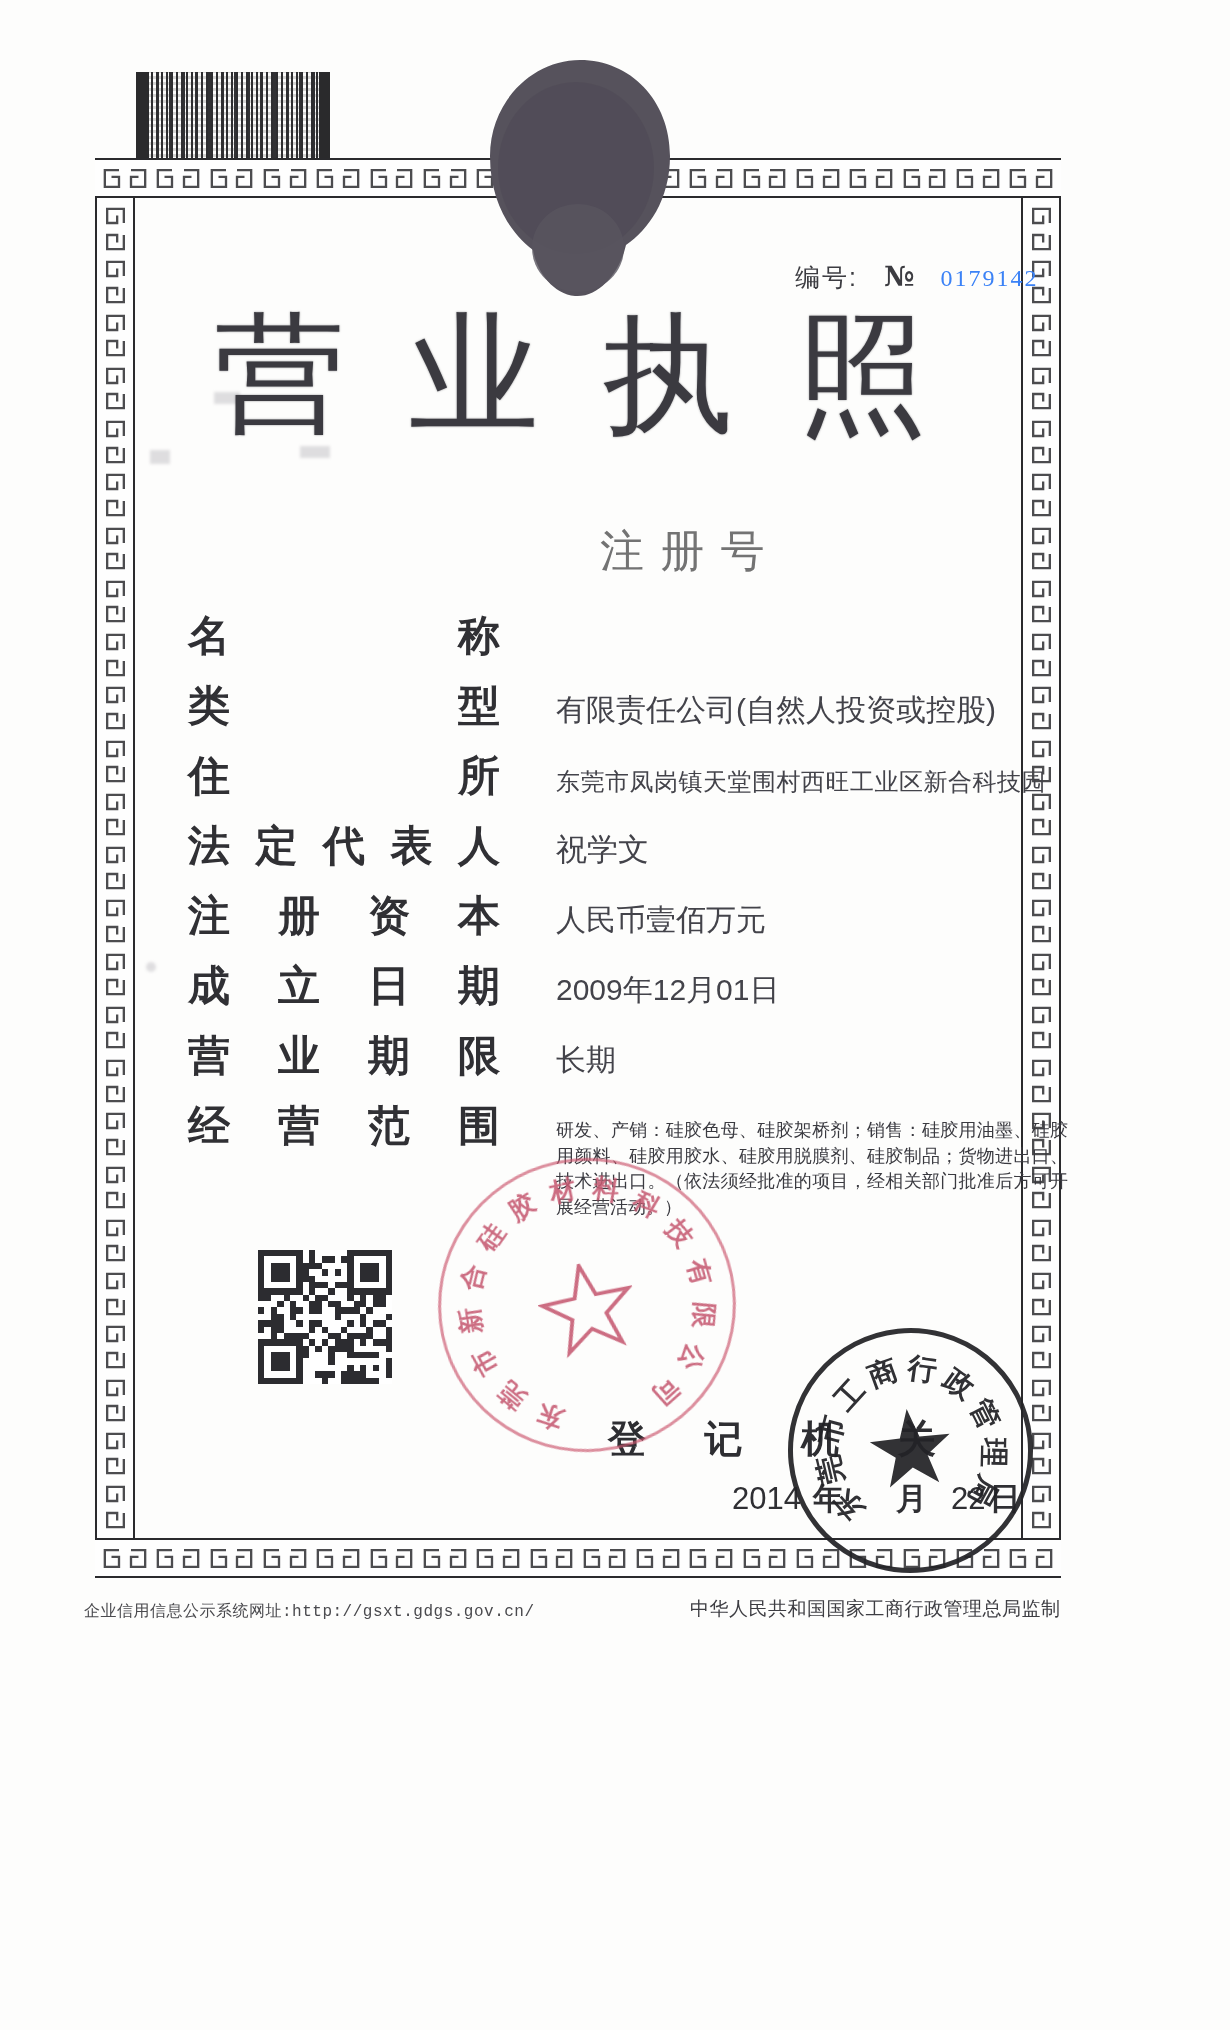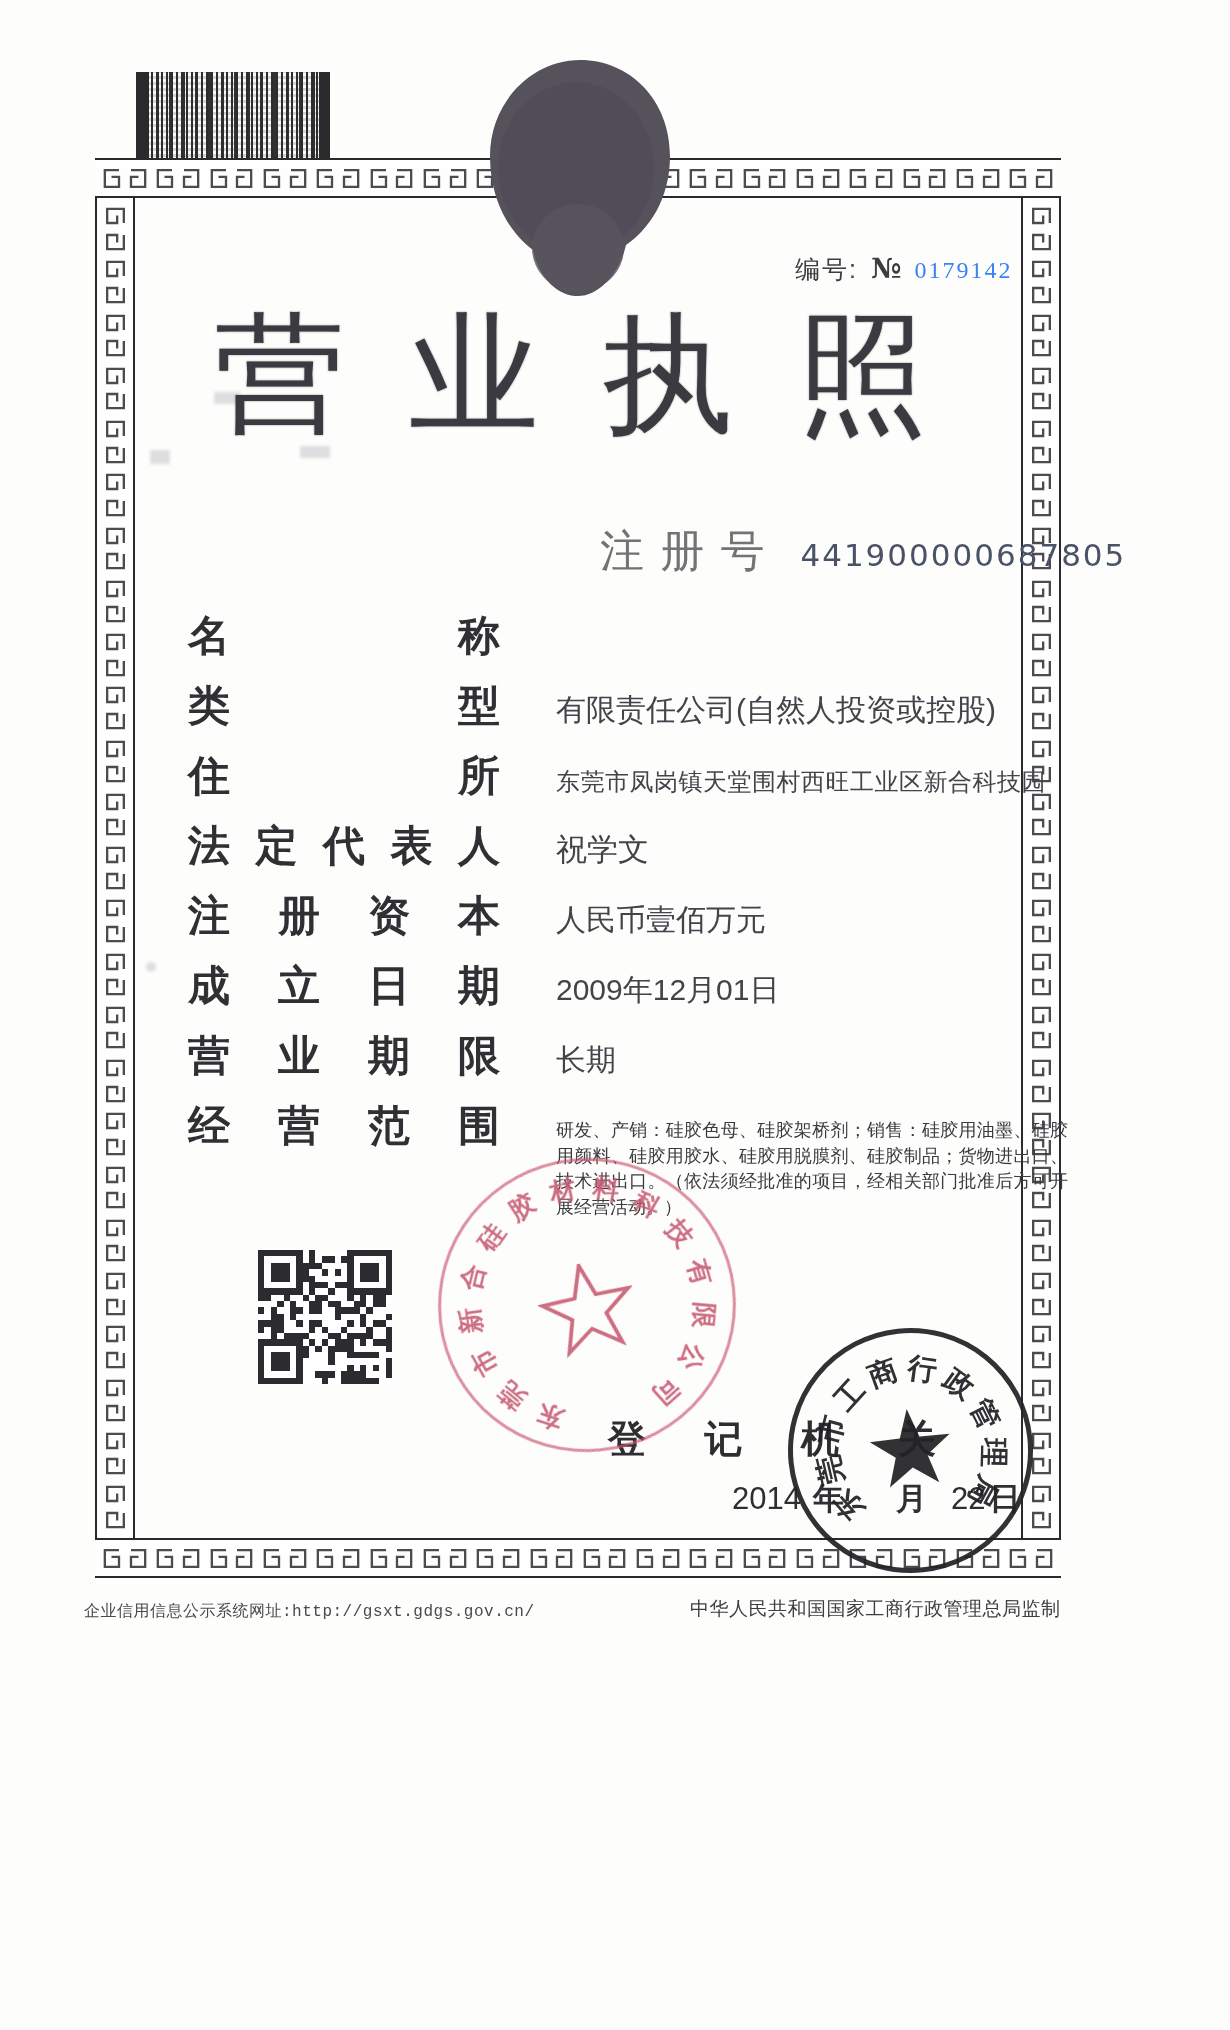--- a/index.html
+++ b/index.html
@@ -24,21 +24,21 @@
   .meander{position:absolute;display:flex;justify-content:space-between;align-items:center;
            overflow:hidden;background:#fefefe;box-sizing:border-box;}
   .m-top,.m-bot{left:0;right:0;height:40px;border-top:2px solid #2a2a2d;border-bottom:2px solid #2a2a2d;padding:0 5px;}
   .m-top{top:0}.m-bot{bottom:0}
   .m-left,.m-right{top:40px;height:1340px;width:40px;flex-direction:column;
            border-left:2px solid #2a2a2d;border-right:2px solid #2a2a2d;padding:5px 0;}
   .m-left{left:0}.m-right{right:0}
   .mu{flex:0 0 auto;opacity:.85}
 
   
-  .serial{position:absolute;left:795px;top:252px;display:flex;align-items:baseline;gap:13px;z-index:4;color:#3c3c41;justify-content:flex-end;}
+  .serial{position:absolute;left:795px;top:260px;display:flex;align-items:baseline;gap:26px;z-index:4;color:#3c3c41;justify-content:flex-end;}
   .serial .lab{font-size:25px;letter-spacing:2px;}
   .serial .nm{font-size:28px;font-weight:bold;font-family:"DejaVu Serif",serif;}
   .serial .num{font-size:24px;font-family:Liberation Serif, serif;letter-spacing:2px;color:#3b82f6;}
 
   .title{position:absolute;left:118px;top:288px;width:920px;text-align:center;z-index:4;
          font-size:130px;font-weight:normal;letter-spacing:14px;color:#3b3a40;
          text-shadow:0 0 2px rgba(40,40,45,.55);}
 
   .regno{position:absolute;left:600px;top:522px;display:flex;align-items:baseline;gap:34px;z-index:4;}
   .regno .lab{font-size:44px;color:#737373;letter-spacing:2px;}
@@ -643,21 +643,20 @@
   <div class="serial">
     <span class="lab">编号:</span>
     <span class="nm">№</span>
     <span class="num">0179142</span>
   </div>
 
   <div class="title">营 业 执 照</div>
 
   <div class="regno">
     <span class="lab">注 册 号</span>
-    <span class="num">441900000687805</span>
   </div>
 
   <div class="fields">
     <div class="row">
       <span class="jlabel">
           <i>名</i>
           <i>称</i>
         </span>
     </div>
     <div class="row">

